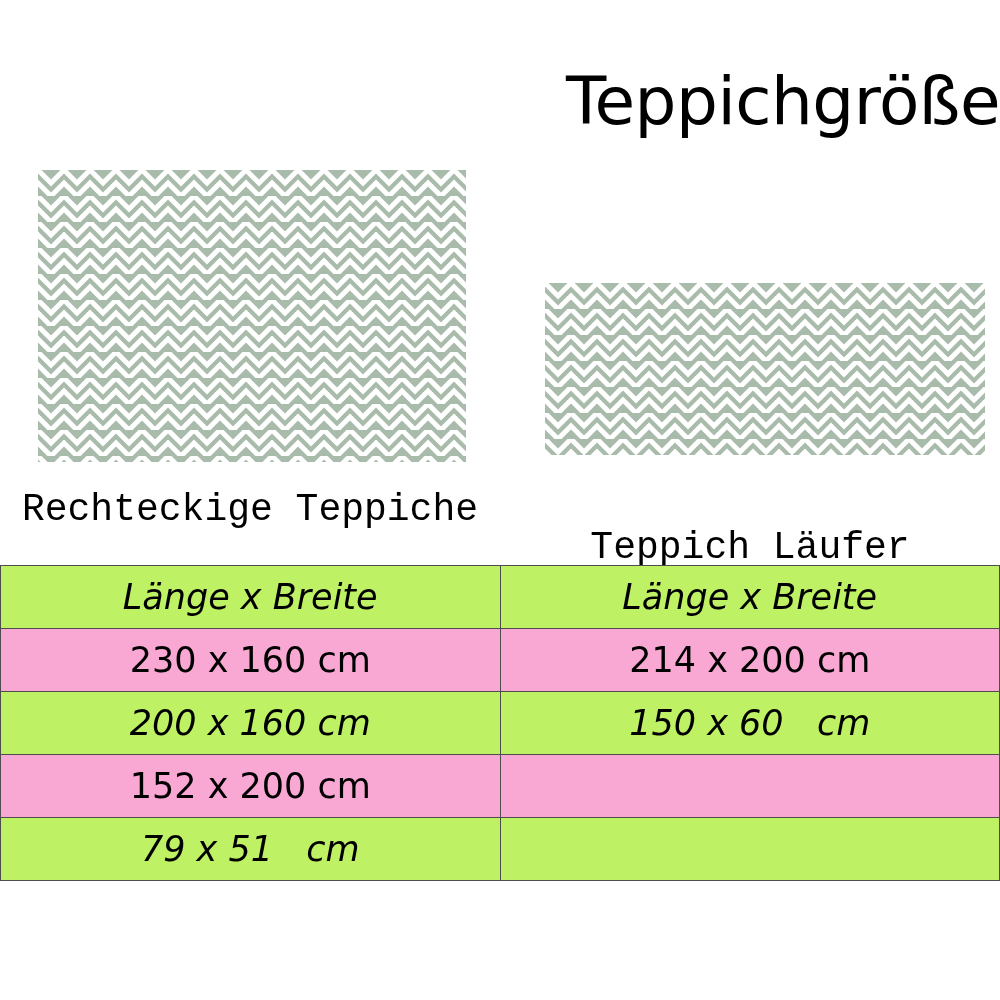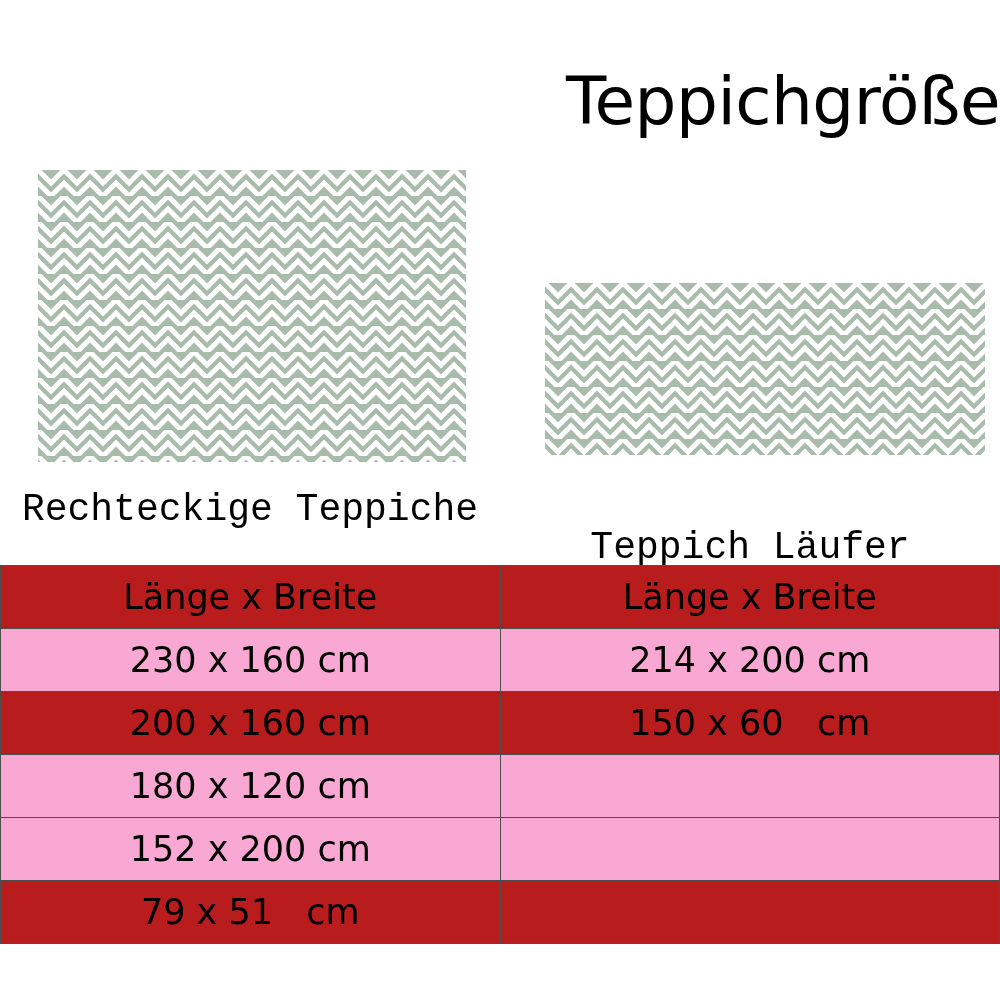--- a/index.html
+++ b/index.html
@@ -82,21 +82,22 @@
   }
   #size-table td {
     height: 62px;
     border: 1px solid #4d4d4d;
     text-align: center;
     font-size: 35px;
     padding: 0;
     white-space: pre;
   }
   #size-table tr.shaded td {
-    background: #b91c1c;
+    background: #bef264;
+    font-style: italic;
   }
   #size-table tr.plain td {
     background: #f9a8d4;
   }
   #size-table td.empty {
     font-size: 0;
   }
 </style>
 </head>
 <body>
@@ -140,24 +141,20 @@
     </tr>
     <tr class="plain">
       <td>230 x 160 cm</td>
       <td>214 x 200 cm</td>
     </tr>
     <tr class="shaded">
       <td>200 x 160 cm</td>
       <td>150 x 60   cm</td>
     </tr>
     <tr class="plain">
-      <td>180 x 120 cm</td>
-      <td class="empty"></td>
-    </tr>
-    <tr class="plain">
       <td>152 x 200 cm</td>
       <td class="empty"></td>
     </tr>
     <tr class="shaded">
       <td>79 x 51   cm</td>
       <td class="empty"></td>
     </tr>
   </tbody>
 </table>
 

